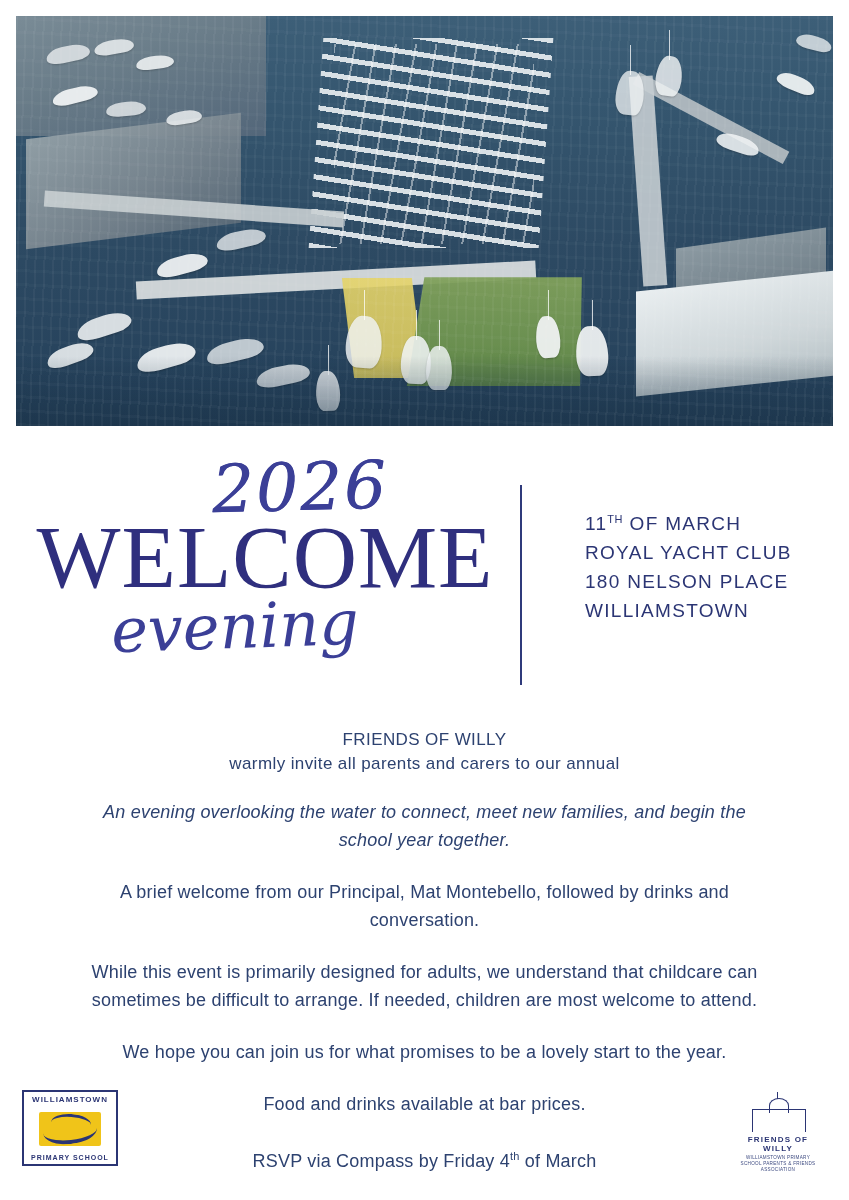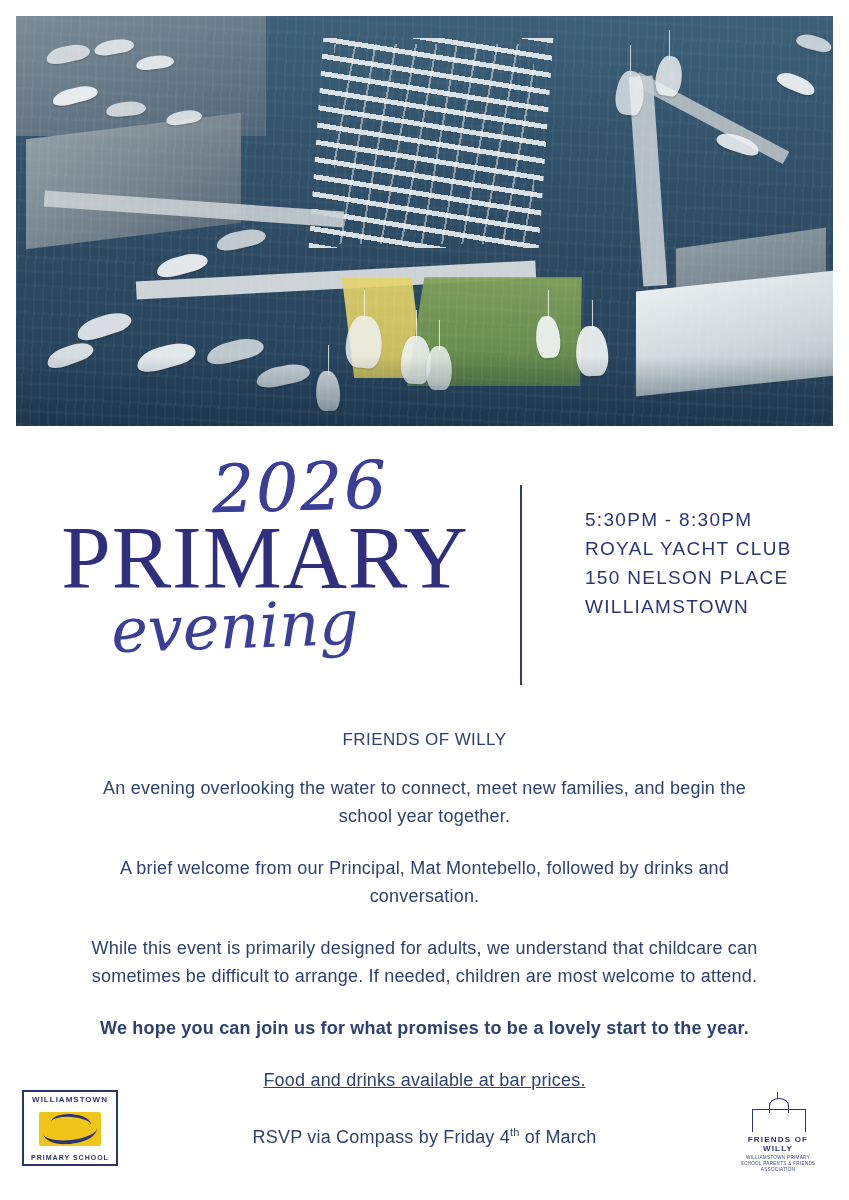--- a/index.html
+++ b/index.html
@@ -214,25 +214,25 @@
     line-height: 24px;
     letter-spacing: .4px;
     margin-bottom: 22px;
   }
   .para {
     font-size: 18px;
     line-height: 28px;
     letter-spacing: .2px;
     margin: 0 auto 24px auto;
   }
-  .p1 { width: 700px; }
+  .p1 { width: 700px; font-style: italic; }
   .p2 { width: 680px; }
   .p3 { width: 700px; }
-  .p4 { width: 720px; font-weight: bold; }
-  .p5 { width: 640px; text-decoration: underline; }
+  .p4 { width: 720px; }
+  .p5 { width: 640px; }
   .p6 { width: 660px; }
   .sup-sm {
     font-size: 11px;
     vertical-align: super;
   }
 
   
   .logo-school {
     position: absolute;
     left: 22px;
@@ -388,37 +388,38 @@
           <div class="boat" style="left: 520px; top: 300px; width: 24px; height: 42px; transform: rotate(-4deg); opacity: 0.93;"></div>
           <div class="mast" style="left: 532px; top: 274px; height: 30px;"></div>
         </div>
       <div class="hero-bottom-fade"></div>
     </div>
   </div>
 
   <div class="title-wrap">
     <div class="title-left">
       <div class="year">2026</div>
-      <div class="welcome">PRIMARY</div>
+      <div class="welcome">WELCOME</div>
       <div class="evening">evening</div>
     </div>
 
     <div class="divider-vertical"></div>
 
     <div class="details">
-      <div>5:30PM - 8:30PM</div>
+      <div><span>11</span><span class="sup">TH</span><span> OF MARCH</span></div>
       <div>ROYAL YACHT CLUB</div>
-      <div>150 NELSON PLACE</div>
+      <div>180 NELSON PLACE</div>
       <div>WILLIAMSTOWN</div>
     </div>
   </div>
 
   <div class="body-copy">
     <div class="intro">
       <div>FRIENDS OF WILLY</div>
+      <div>warmly invite all parents and carers to our annual</div>
     </div>
 
     <p class="para p1">An evening overlooking the water to connect, meet new families, and begin the school year together.</p>
     <p class="para p2">A brief welcome from our Principal, Mat Montebello, followed by drinks and conversation.</p>
     <p class="para p3">While this event is primarily designed for adults, we understand that childcare can sometimes be difficult to arrange. If needed, children are most welcome to attend.</p>
     <p class="para p4">We hope you can join us for what promises to be a lovely start to the year.</p>
     <p class="para p5">Food and drinks available at bar prices.</p>
     <p class="para p6"><span>RSVP via Compass by Friday 4</span><span class="sup-sm">th</span><span> of March</span></p>
   </div>
 

